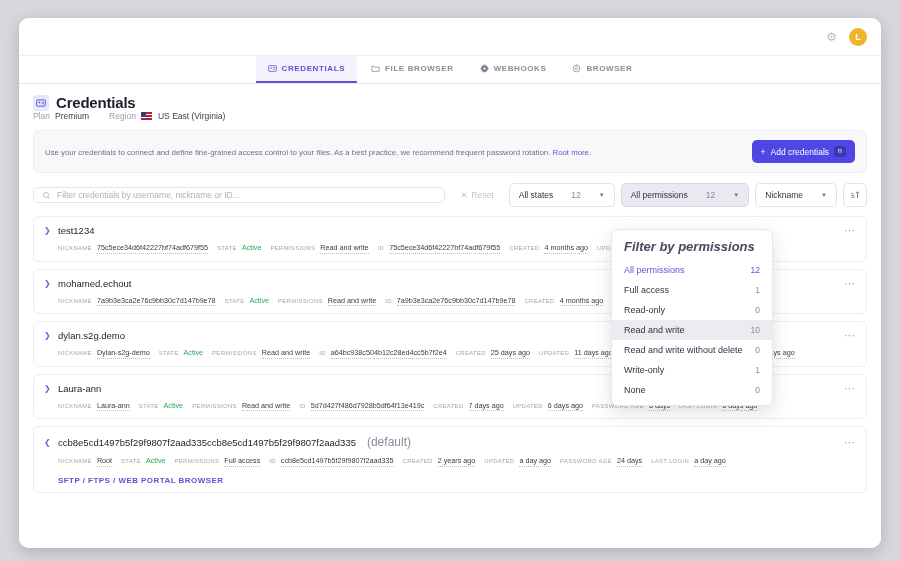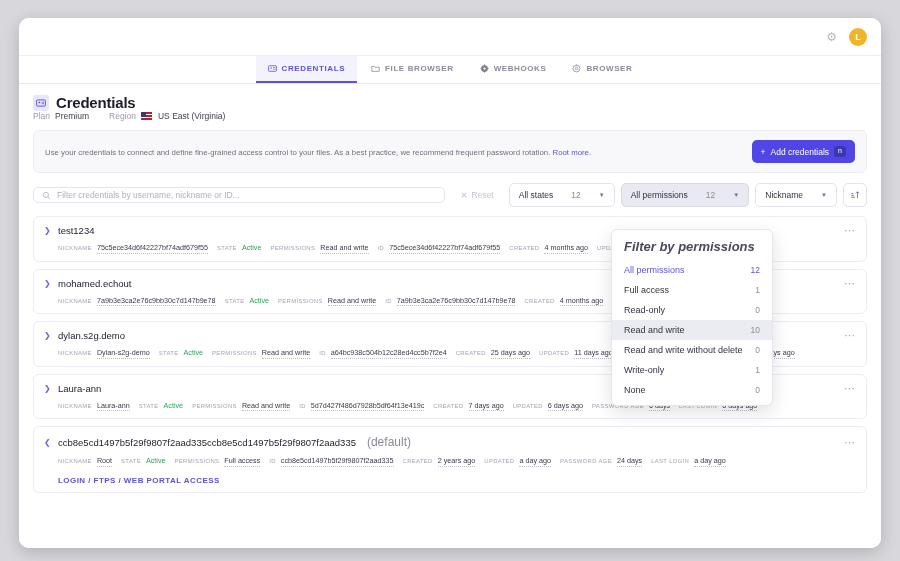--- a/index.html
+++ b/index.html
@@ -465,21 +465,21 @@
           <span class="f-val">ccb8e5cd1497b5f29f9807f2aad335</span>
           <span class="f-label">CREATED</span>
           <span class="f-val">2 years ago</span>
           <span class="f-label">UPDATED</span>
           <span class="f-val">a day ago</span>
           <span class="f-label">PASSWORD AGE</span>
           <span class="f-val">24 days</span>
           <span class="f-label">LAST LOGIN</span>
           <span class="f-val">a day ago</span>
         </div>
-        <div class="sftp-link">LOGIN / FTPS / WEB PORTAL ACCESS</div>
+        <div class="sftp-link">SFTP / FTPS / WEB PORTAL BROWSER</div>
       </div>
 
     </div>
   </div>
 
   <div class="dropdown">
     <div class="dd-head">Filter by permissions</div>
     <div class="dd-item selected">
       <span>All permissions</span>
       <span class="dd-cnt">12</span>

